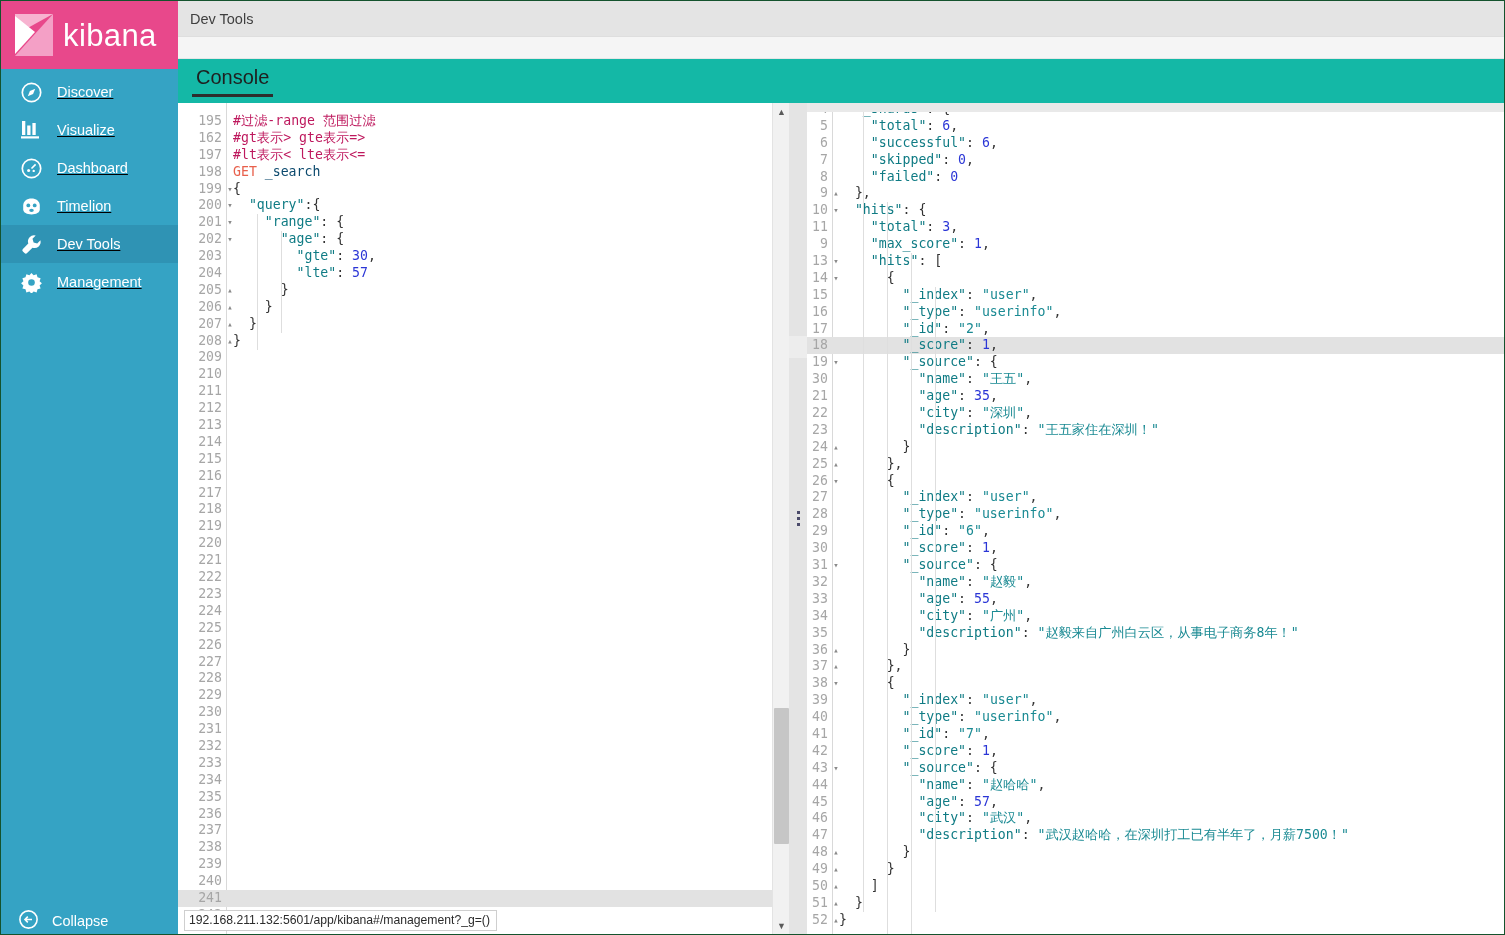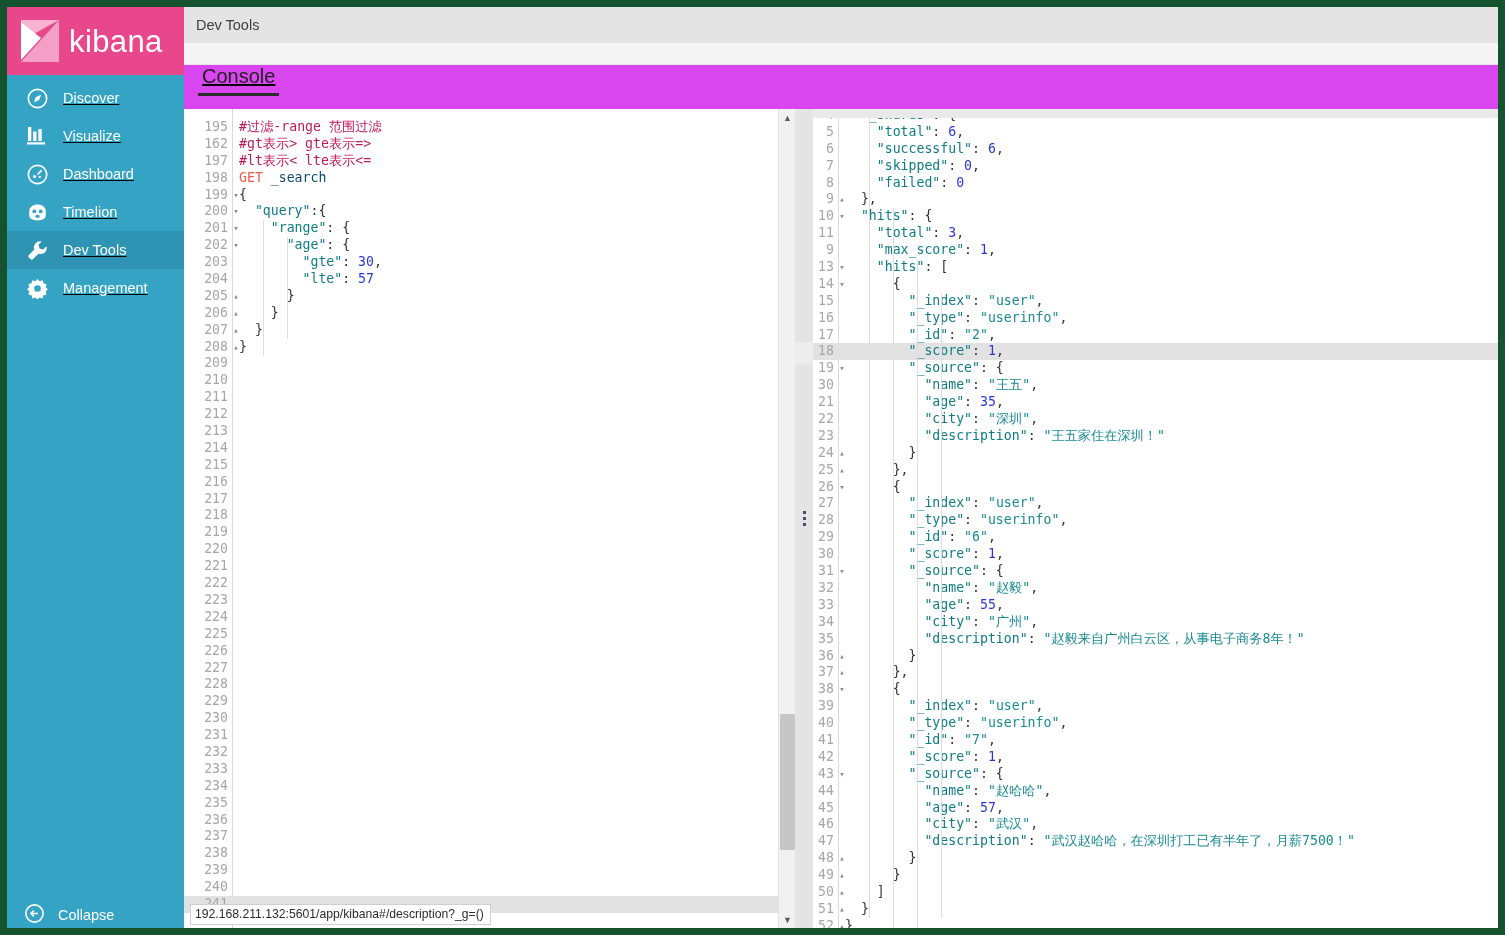--- a/index.html
+++ b/index.html
@@ -5,21 +5,21 @@
   * { margin:0; padding:0; box-sizing:border-box; }
   html, body { width:1505px; height:935px; overflow:hidden; }
   body {
     font-family:"Liberation Sans", sans-serif;
     background:#ffffff;
     position:relative;
   }
   
   #frame {
     position:absolute; inset:0;
-    border:7px solid #14532d;
+    border:1px solid #14532d;
     display:flex;
     overflow:hidden;
   }
 
   
   #sidebar {
     width:177px; flex:0 0 177px;
     background:#35a3c4;
     display:flex; flex-direction:column;
     position:relative;
@@ -67,23 +67,22 @@
 
   
   #main { flex:1; display:flex; flex-direction:column; min-width:0; background:#fff; position:relative; }
   #apptitlebar {
     height:36px; background:#e4e4e4; display:flex; align-items:center;
     padding-left:12px; color:#3f3f3f; font-size:14.5px;
     border-bottom:1px solid #dedede;
   }
   #subbar { height:22px; background:#f5f5f5; border-bottom:1px solid #e6e6e6; }
   #tabbar {
-    height:44px; background:#d946ef; display:flex; align-items:flex-start;
+    height:44px; background:#14b8a6; display:flex; align-items:center;
     padding-left:14px;
-    text-decoration:underline;
   }
   #tabbar .tab {
     font-size:20px; color:#1f1f1f; padding:0 4px 5px 4px;
     border-bottom:3px solid #2d2d2d; cursor:pointer;
   }
 
   
   #split { flex:1; display:flex; min-height:0; background:#ffffff; position:relative; }
 
   .pane { position:relative; min-width:0; overflow:hidden; background:#fff; }
@@ -395,15 +394,15 @@
               <div class="gl">51<span class="fold">▴</span></div>
               <div class="gl">52<span class="fold">▴</span></div>
             </div>
           <div class="gutterline" id="rs-gline" style="left: 42px;"></div>
           <div class="code" id="rs-code"><div class="ln"><span class="t-key">  "_shards"</span><span class="t-punc">: {</span></div><div class="ln"><span class="t-key">    "total"</span><span class="t-punc">: </span><span class="t-num">6</span><span class="t-punc">,</span></div><div class="ln"><span class="t-key">    "successful"</span><span class="t-punc">: </span><span class="t-num">6</span><span class="t-punc">,</span></div><div class="ln"><span class="t-key">    "skipped"</span><span class="t-punc">: </span><span class="t-num">0</span><span class="t-punc">,</span></div><div class="ln"><span class="t-key">    "failed"</span><span class="t-punc">: </span><span class="t-num">0</span></div><div class="ln"><span class="t-punc">  },</span></div><div class="ln"><span class="t-key">  "hits"</span><span class="t-punc">: {</span></div><div class="ln"><span class="t-key">    "total"</span><span class="t-punc">: </span><span class="t-num">3</span><span class="t-punc">,</span></div><div class="ln"><span class="t-key">    "max_score"</span><span class="t-punc">: </span><span class="t-num">1</span><span class="t-punc">,</span></div><div class="ln"><span class="t-key">    "hits"</span><span class="t-punc">: [</span></div><div class="ln"><span class="t-punc">      {</span></div><div class="ln"><span class="t-key">        "_index"</span><span class="t-punc">: </span><span class="t-str">"user"</span><span class="t-punc">,</span></div><div class="ln"><span class="t-key">        "_type"</span><span class="t-punc">: </span><span class="t-str">"userinfo"</span><span class="t-punc">,</span></div><div class="ln"><span class="t-key">        "_id"</span><span class="t-punc">: </span><span class="t-str">"2"</span><span class="t-punc">,</span></div><div class="ln hl-row"><span class="t-key">        "_score"</span><span class="t-punc">: </span><span class="t-num">1</span><span class="t-punc">,</span></div><div class="ln"><span class="t-key">        "_source"</span><span class="t-punc">: {</span></div><div class="ln"><span class="t-key">          "name"</span><span class="t-punc">: </span><span class="t-str">"王五"</span><span class="t-punc">,</span></div><div class="ln"><span class="t-key">          "age"</span><span class="t-punc">: </span><span class="t-num">35</span><span class="t-punc">,</span></div><div class="ln"><span class="t-key">          "city"</span><span class="t-punc">: </span><span class="t-str">"深圳"</span><span class="t-punc">,</span></div><div class="ln"><span class="t-key">          "description"</span><span class="t-punc">: </span><span class="t-str">"王五家住在深圳！"</span></div><div class="ln"><span class="t-punc">        }</span></div><div class="ln"><span class="t-punc">      },</span></div><div class="ln"><span class="t-punc">      {</span></div><div class="ln"><span class="t-key">        "_index"</span><span class="t-punc">: </span><span class="t-str">"user"</span><span class="t-punc">,</span></div><div class="ln"><span class="t-key">        "_type"</span><span class="t-punc">: </span><span class="t-str">"userinfo"</span><span class="t-punc">,</span></div><div class="ln"><span class="t-key">        "_id"</span><span class="t-punc">: </span><span class="t-str">"6"</span><span class="t-punc">,</span></div><div class="ln"><span class="t-key">        "_score"</span><span class="t-punc">: </span><span class="t-num">1</span><span class="t-punc">,</span></div><div class="ln"><span class="t-key">        "_source"</span><span class="t-punc">: {</span></div><div class="ln"><span class="t-key">          "name"</span><span class="t-punc">: </span><span class="t-str">"赵毅"</span><span class="t-punc">,</span></div><div class="ln"><span class="t-key">          "age"</span><span class="t-punc">: </span><span class="t-num">55</span><span class="t-punc">,</span></div><div class="ln"><span class="t-key">          "city"</span><span class="t-punc">: </span><span class="t-str">"广州"</span><span class="t-punc">,</span></div><div class="ln"><span class="t-key">          "description"</span><span class="t-punc">: </span><span class="t-str">"赵毅来自广州白云区，从事电子商务8年！"</span></div><div class="ln"><span class="t-punc">        }</span></div><div class="ln"><span class="t-punc">      },</span></div><div class="ln"><span class="t-punc">      {</span></div><div class="ln"><span class="t-key">        "_index"</span><span class="t-punc">: </span><span class="t-str">"user"</span><span class="t-punc">,</span></div><div class="ln"><span class="t-key">        "_type"</span><span class="t-punc">: </span><span class="t-str">"userinfo"</span><span class="t-punc">,</span></div><div class="ln"><span class="t-key">        "_id"</span><span class="t-punc">: </span><span class="t-str">"7"</span><span class="t-punc">,</span></div><div class="ln"><span class="t-key">        "_score"</span><span class="t-punc">: </span><span class="t-num">1</span><span class="t-punc">,</span></div><div class="ln"><span class="t-key">        "_source"</span><span class="t-punc">: {</span></div><div class="ln"><span class="t-key">          "name"</span><span class="t-punc">: </span><span class="t-str">"赵哈哈"</span><span class="t-punc">,</span></div><div class="ln"><span class="t-key">          "age"</span><span class="t-punc">: </span><span class="t-num">57</span><span class="t-punc">,</span></div><div class="ln"><span class="t-key">          "city"</span><span class="t-punc">: </span><span class="t-str">"武汉"</span><span class="t-punc">,</span></div><div class="ln"><span class="t-key">          "description"</span><span class="t-punc">: </span><span class="t-str">"武汉赵哈哈，在深圳打工已有半年了，月薪7500！"</span></div><div class="ln"><span class="t-punc">        }</span></div><div class="ln"><span class="t-punc">      }</span></div><div class="ln"><span class="t-punc">    ]</span></div><div class="ln"><span class="t-punc">  }</span></div><div class="ln"><span class="t-punc">}</span></div><div class="iguide" style="left: 31px; top: 10px; height: 811.2px; bottom: auto;"></div><div class="iguide" style="left: 55px; top: 111.4px; height: 760.5px; bottom: auto;"></div><div class="iguide" style="left: 79px; top: 162.1px; height: 692.9px; bottom: auto;"></div><div class="iguide" style="left: 103px; top: 195.9px; height: 625.3px; bottom: auto;"></div></div>
         </div>
       </div>
 
     </div>
 
-    <div id="statusurl">192.168.211.132:5601/app/kibana#/description?_g=()</div>
+    <div id="statusurl">192.168.211.132:5601/app/kibana#/management?_g=()</div>
   </div>
 </div>
 
 </body></html>

